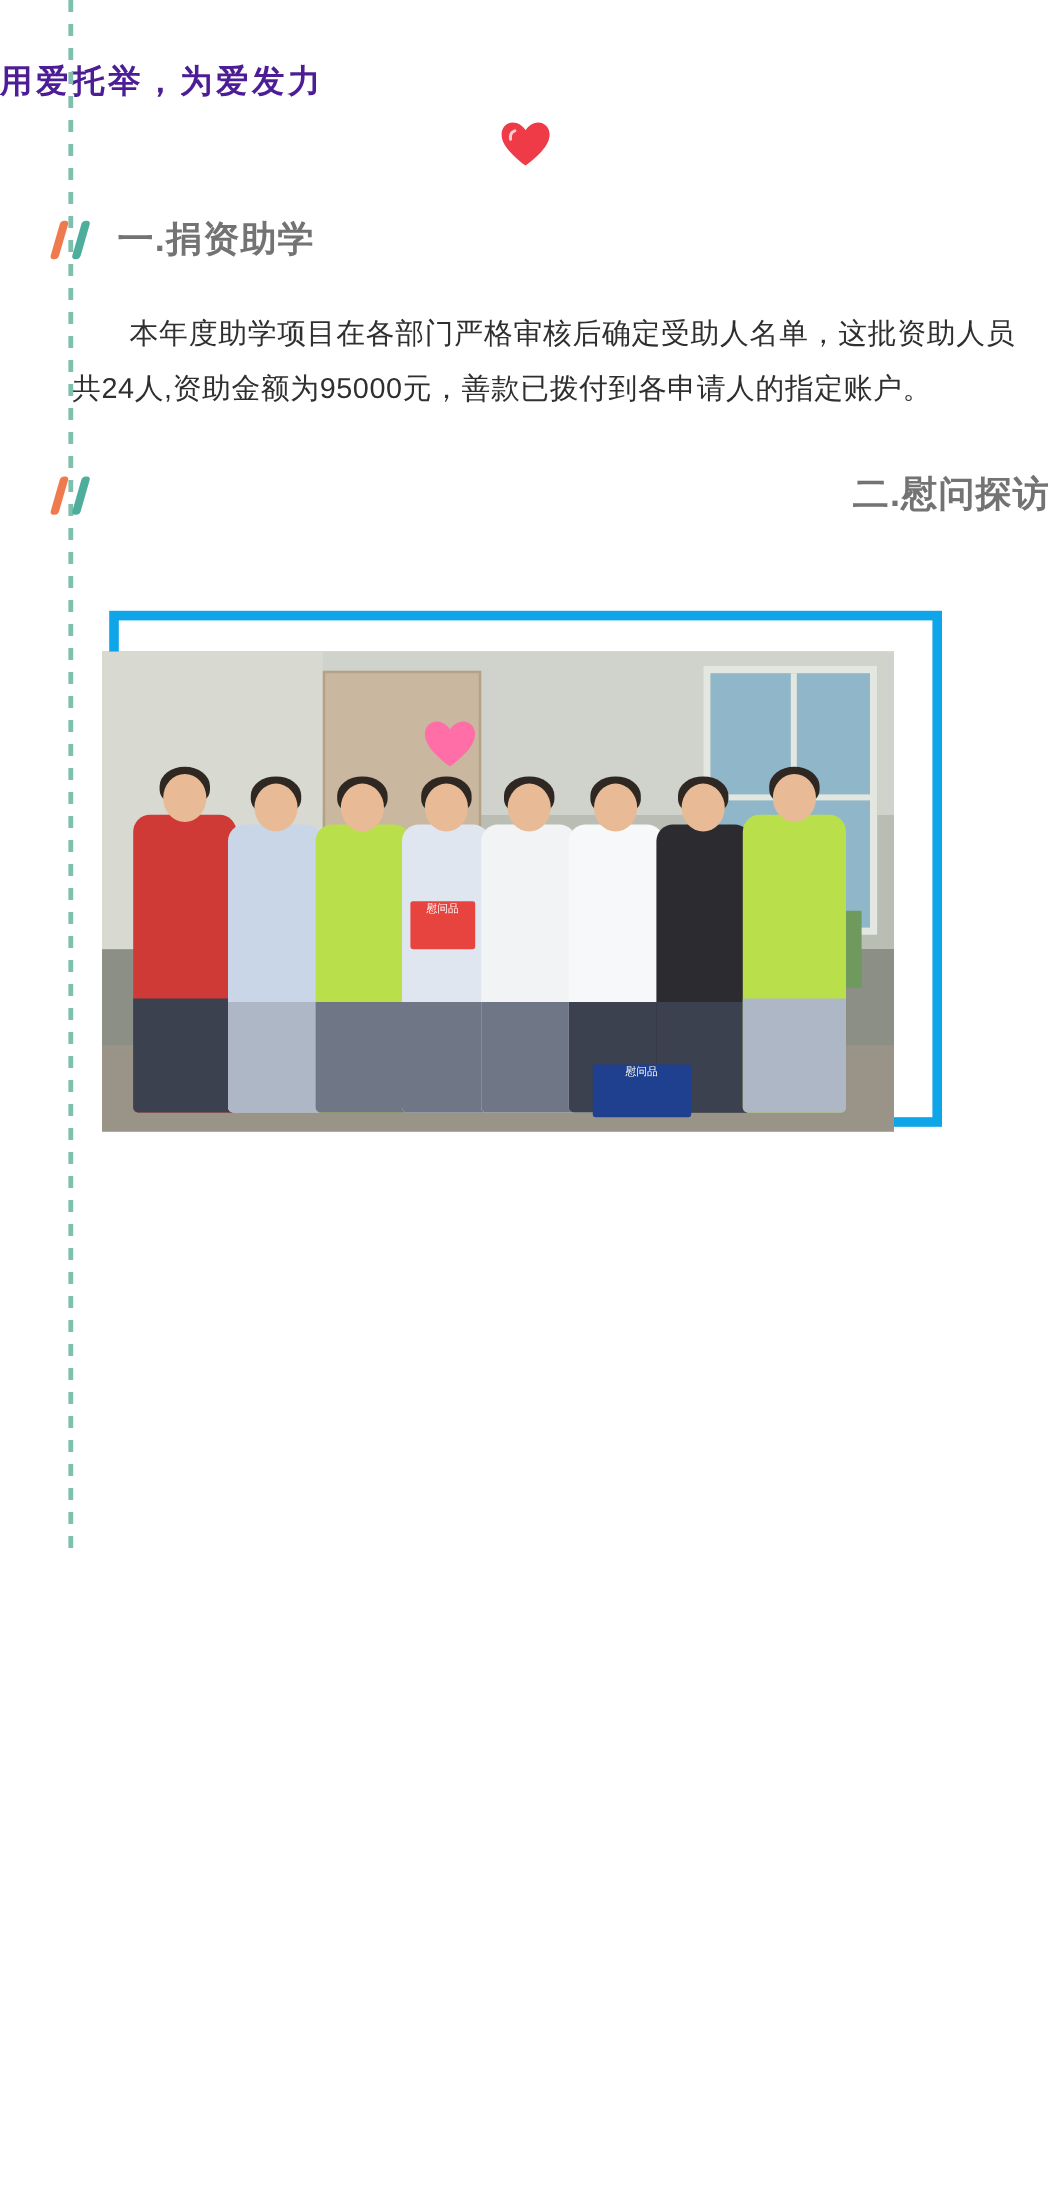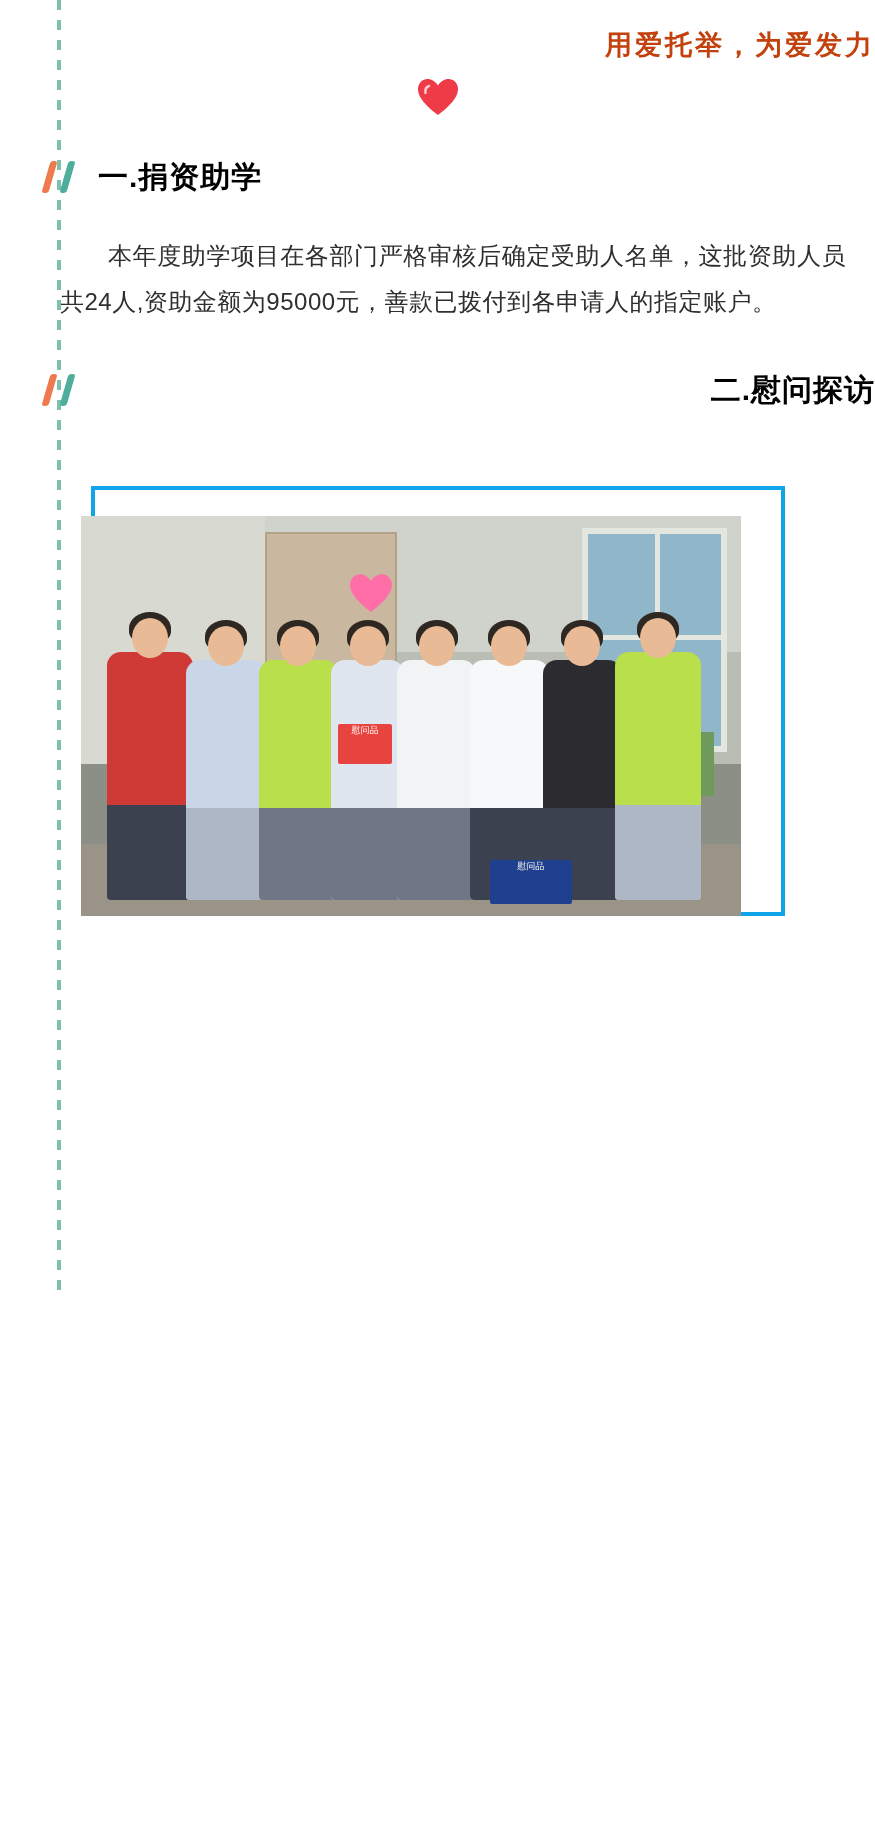--- a/index.html
+++ b/index.html
@@ -29,26 +29,26 @@
     left: 57px;
     top: 0;
     width: 4px;
     height: 1290px;
     background-image: linear-gradient(to bottom, #7fbfae 0 10px, rgba(0,0,0,0) 10px 20px);
     background-size: 4px 20px;
     background-repeat: repeat-y;
   }
 
   .headline {
-    text-align: right;
+    text-align: left;
     font-size: 27px;
     font-weight: bold;
-    color: #c2410c;
+    color: #4c1d95;
     letter-spacing: 3px;
-    padding-top: 29px;
+    padding-top: 52px;
     line-height: 1.2;
   }
 
   .heart-wrap {
     text-align: center;
     margin-top: 16px;
     height: 48px;
   }
   .heart {
     display: inline-block;
@@ -80,41 +80,41 @@
     border-radius: 3px;
     transform: skewX(-16deg);
     display: block;
   }
   .slashes i.a { left: 4px;  background: #ef7a4e; }
   .slashes i.b { left: 22px; background: #4fae9b; }
 
   .section-title {
     font-size: 30px;
     font-weight: bold;
-    color: #000000;
+    color: #737373;
     letter-spacing: 1px;
     line-height: 1.2;
   }
 
   .para {
     font-size: 24px;
     line-height: 1.92;
     color: #2f2f2f;
     letter-spacing: 0.5px;
     padding: 14px 29px 0 60px;
     text-indent: 2em;
     text-align: justify;
   }
 
   .photo-frame {
     position: relative;
     margin: 78px auto 0 auto;
     width: 694px;
     height: 430px;
-    border: 4px solid #0ea5e9;
+    border: 8px solid #0ea5e9;
     box-sizing: border-box;
   }
   .photo-inner {
     position: absolute;
     left: -14px;
     top: 26px;
     width: 660px;
     height: 400px;
     overflow: hidden;
     background: #9aa89b;

